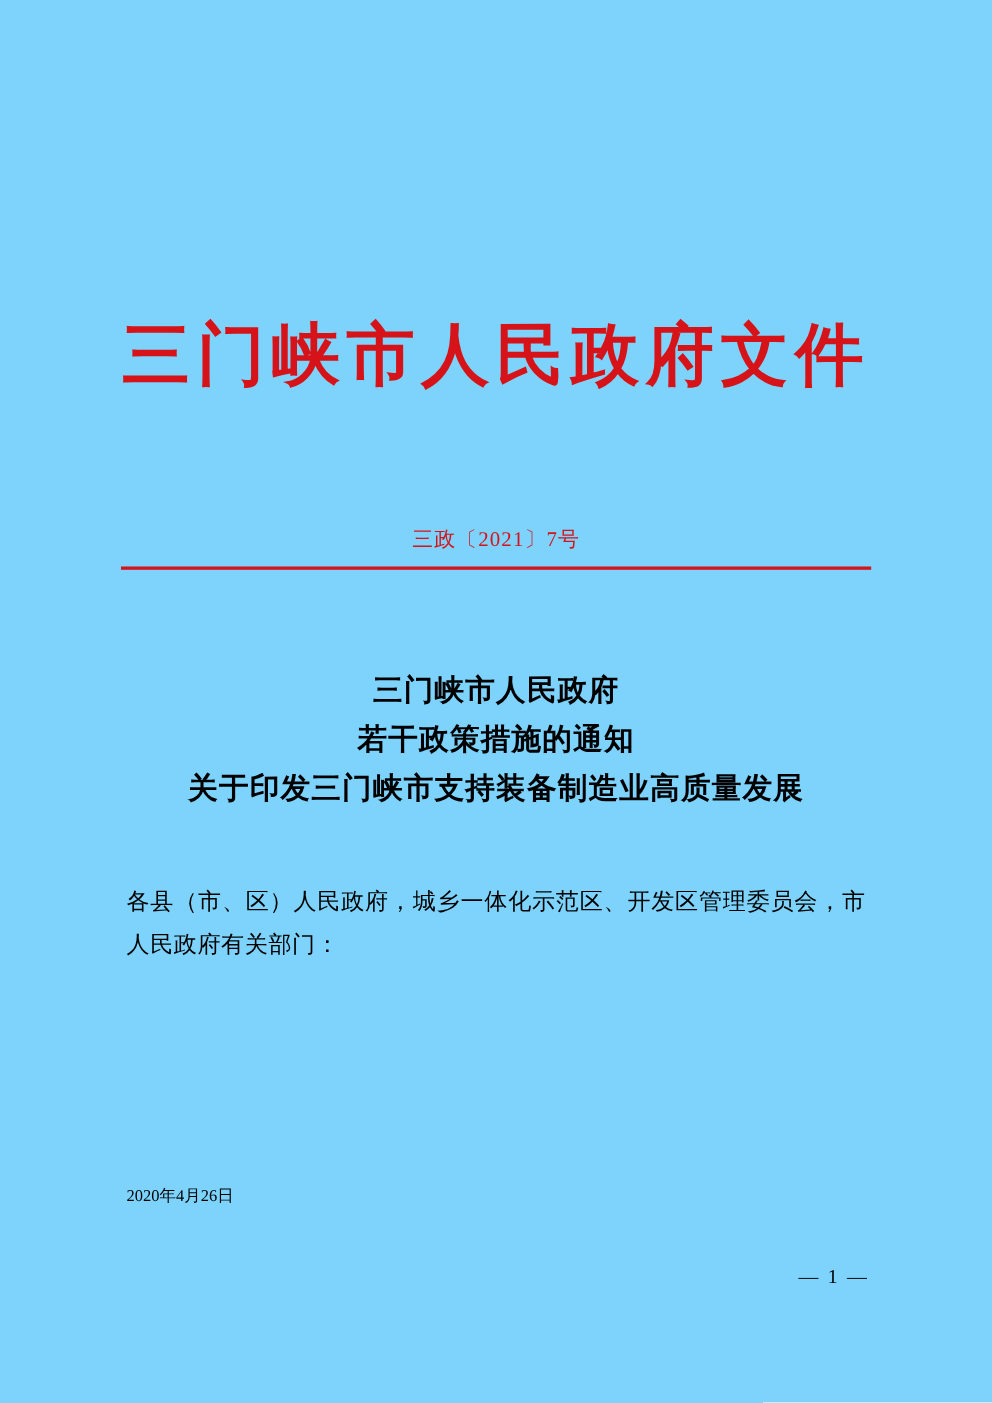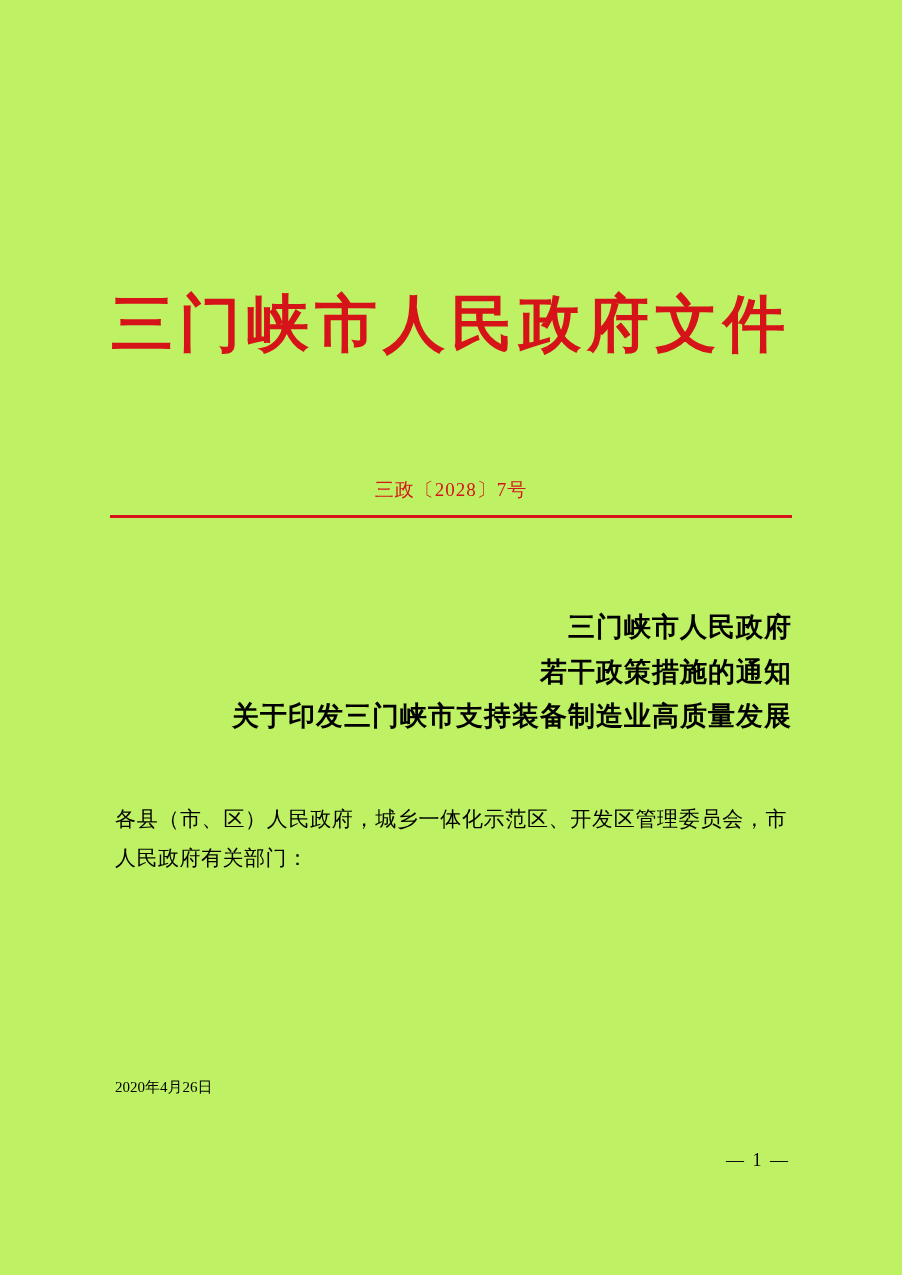--- a/index.html
+++ b/index.html
@@ -8,21 +8,21 @@
     background: #ffffff;
   }
   body {
     font-family: "Liberation Serif", "DejaVu Serif", serif;
   }
   .page {
     position: relative;
     width: 902px;
     height: 1275px;
     margin: 0 auto;
-    background: #bef264;
+    background: #7dd3fc;
     overflow: hidden;
   }
 
   
   .masthead {
     position: absolute;
     top: 290px;
     left: 0;
     right: 0;
     text-align: center;
@@ -58,21 +58,21 @@
     height: 3px;
     background: #d61318;
   }
 
   
   .doc-title {
     position: absolute;
     top: 605px;
     left: 110px;
     width: 682px;
-    text-align: right;
+    text-align: center;
     font-weight: bold;
     font-size: 27px;
     line-height: 1.65;
     color: #000000;
     letter-spacing: 1px;
   }
   .doc-title div {
     white-space: nowrap;
   }
 
@@ -123,21 +123,21 @@
 </style>
 </head>
 <body>
 
 <div class="page">
 
   <div class="masthead">
     <div class="masthead-title">三门峡市人民政府文件</div>
   </div>
 
-  <div class="doc-number">三政〔2028〕7号</div>
+  <div class="doc-number">三政〔2021〕7号</div>
 
   <div class="red-rule"></div>
 
   <div class="doc-title">
     <div>三门峡市人民政府</div>
     <div>若干政策措施的通知</div>
     <div>关于印发三门峡市支持装备制造业高质量发展</div>
   </div>
 
   <div class="body-text">

